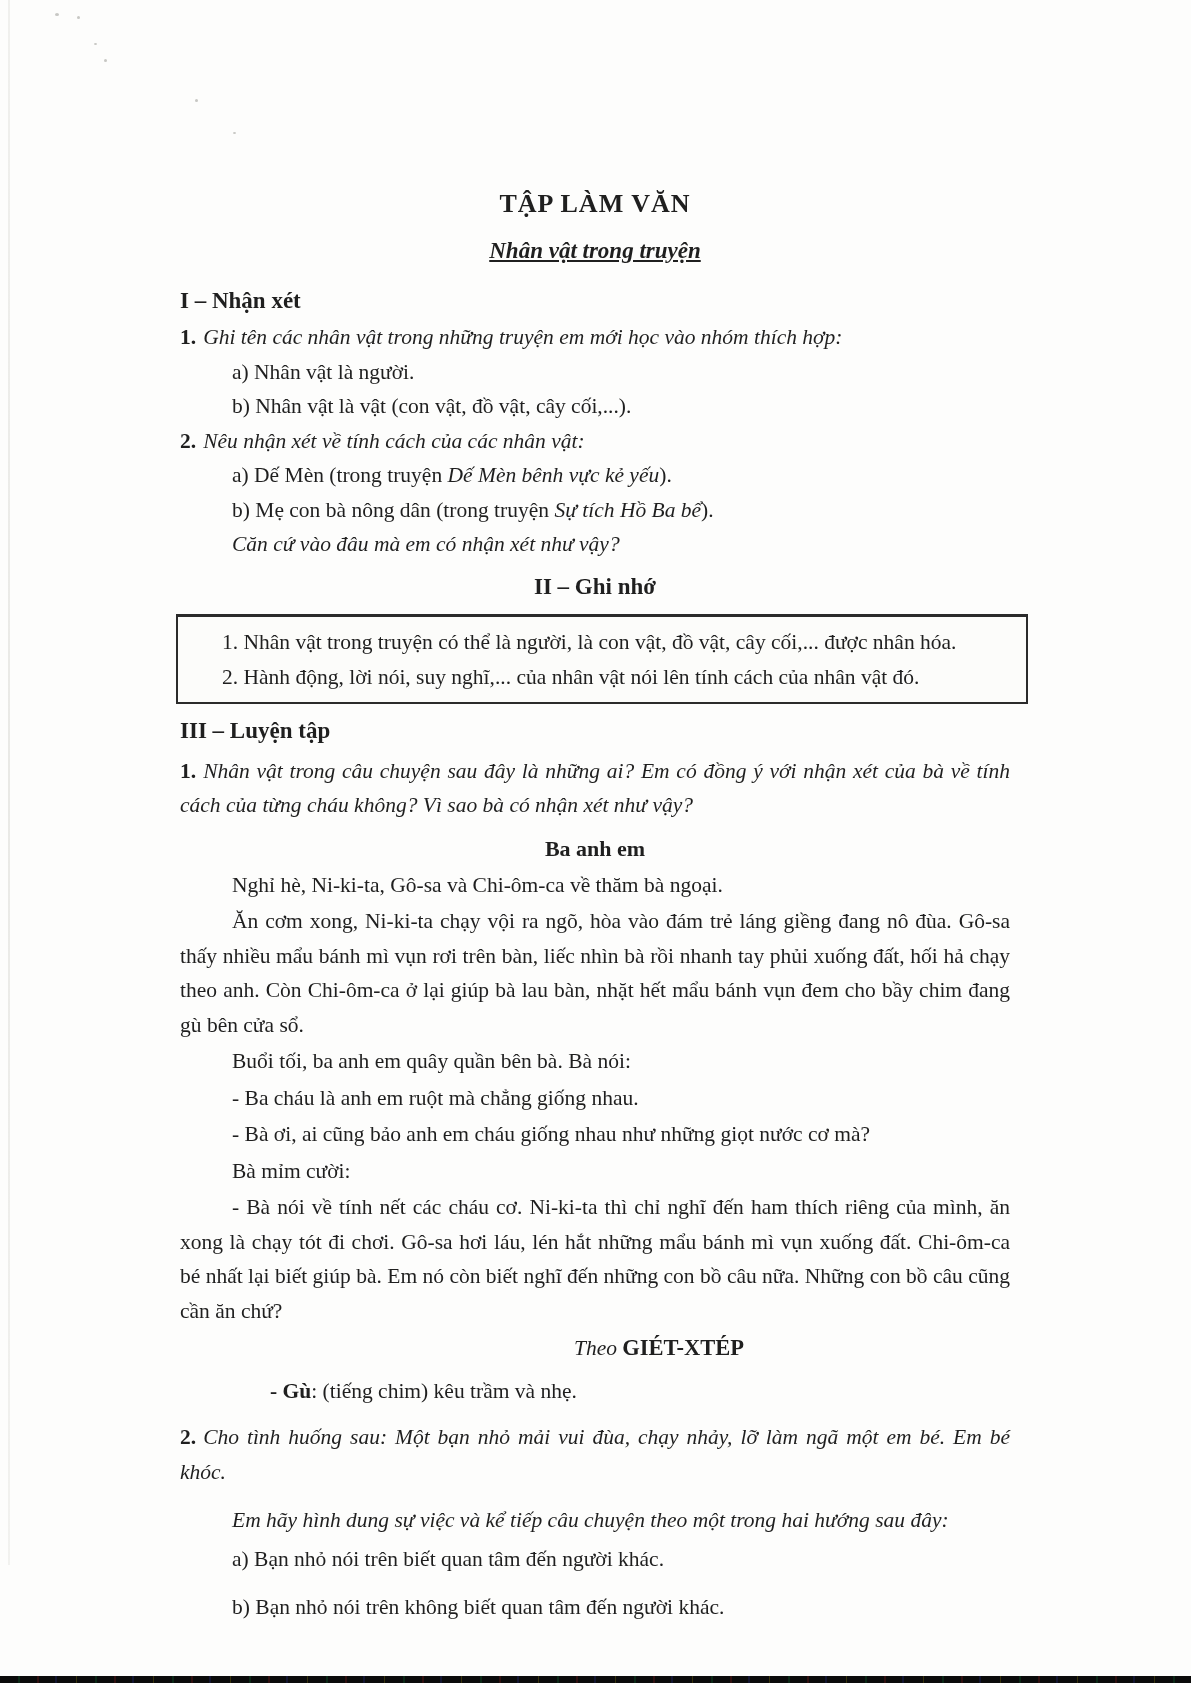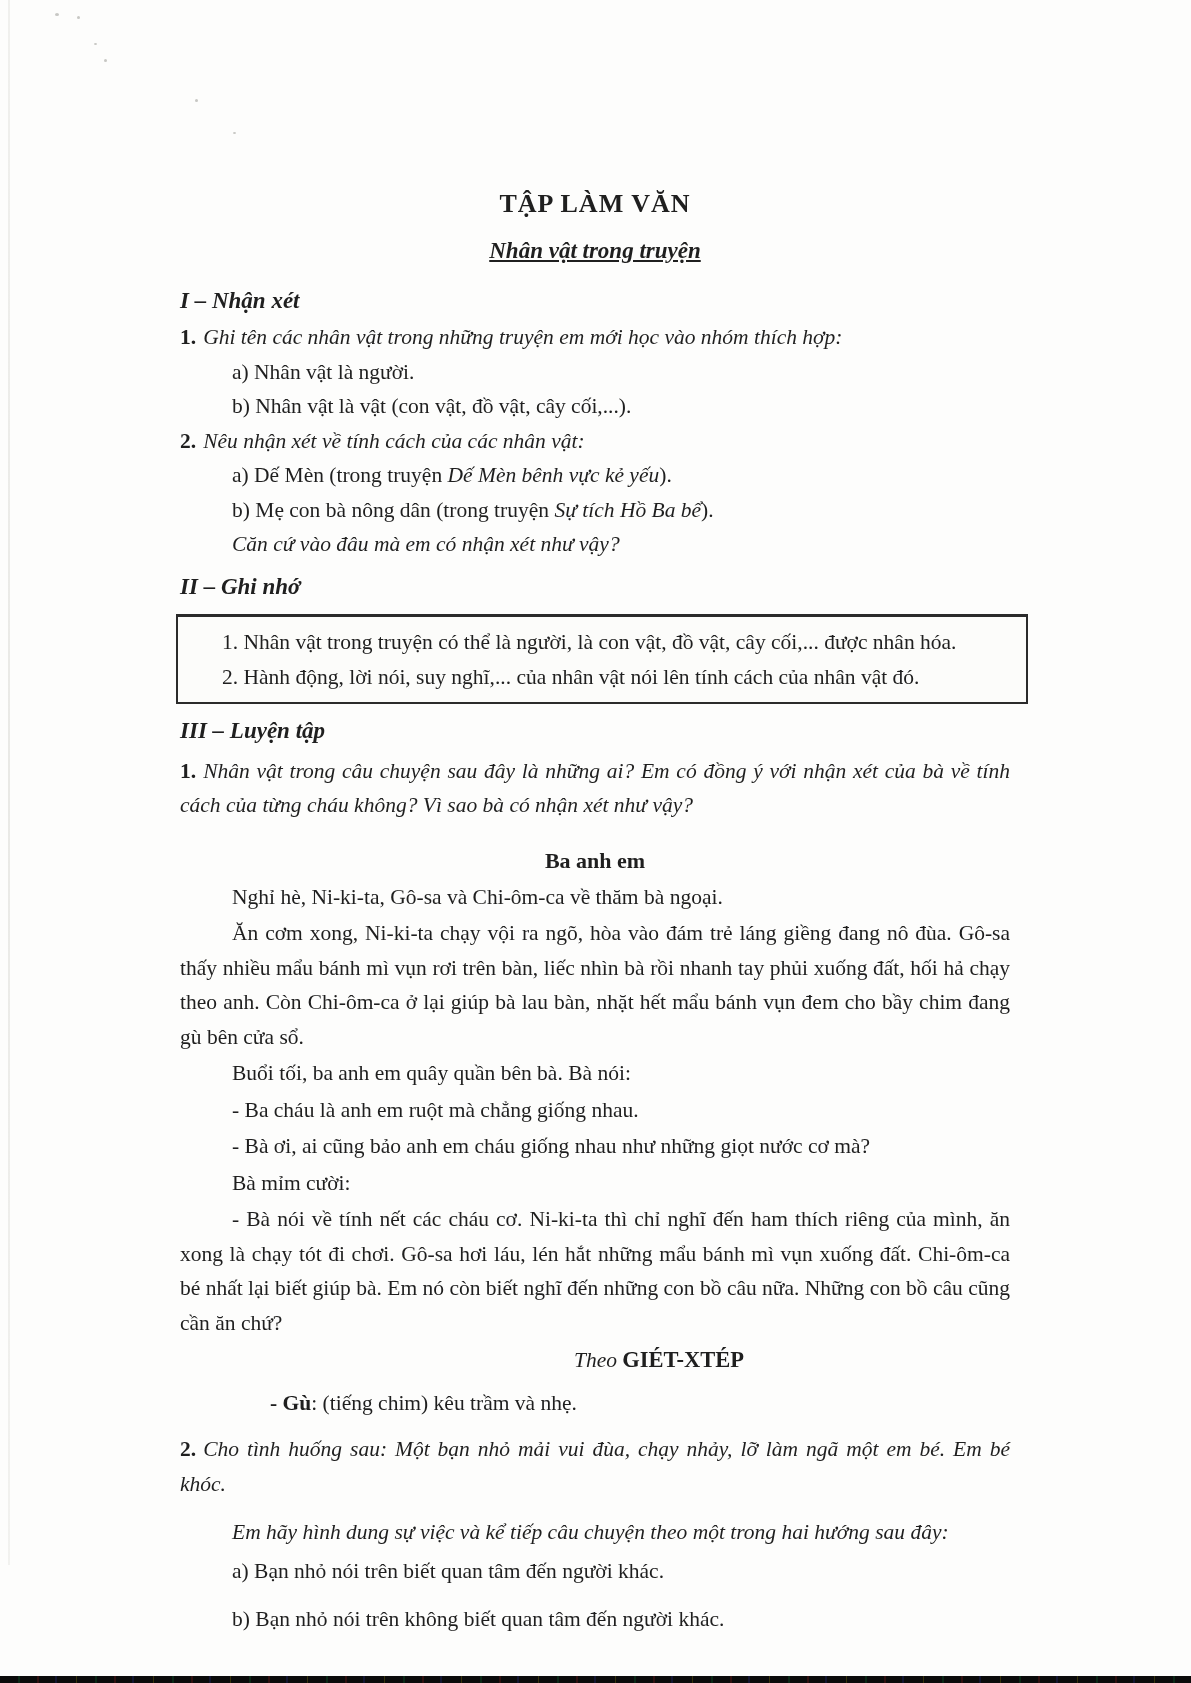--- a/index.html
+++ b/index.html
@@ -43,24 +43,23 @@
     font-weight: bold;
     font-style: italic;
     line-height: 30px;
     text-decoration: underline;
   }
   .sec-heading {
     font-size: 23px;
     font-weight: bold;
     line-height: 30px;
     margin: 0;
-    font-style: italic;
   }
   .h1m { margin-top: 20px; }
-  .h2m { margin-top: 10px; }
+  .h2m { margin-top: 10px; text-align: center; }
   .h3m { margin-top: 12px; }
   p { margin: 0; font-size: 21.5px; line-height: 34.5px; }
   .mt4 { margin-top: 4px; }
   .mt2 { margin-top: 2px; }
   .mt8 { margin-top: 8px; }
   .mt12 { margin-top: 12px; }
   .mt14 { margin-top: 14px; }
   .ind { padding-left: 52px; }
   .ind2 { padding-left: 52px; }
   .fillind { text-indent: 52px; text-align: justify; }
@@ -71,21 +70,21 @@
     box-sizing: border-box;
     margin: 12px 0 6px -4px;
     width: 852px;
     border: 2px solid #2b2b2b;
     border-top-width: 3px;
     background: #fcfcfa;
     padding: 8px 14px 7px 44px;
   }
   .memo-box p { font-size: 21.5px; line-height: 35px; }
   .story-title {
-    margin-top: 20px;
+    margin-top: 8px;
     text-align: center;
     font-weight: bold;
     font-size: 22px;
     line-height: 35px;
   }
   .attribution { padding-left: 128px; margin-top: 3px; text-align: center; }
   .attribution .src { font-weight: bold; font-size: 22.5px; }
   .gloss { padding-left: 90px; margin-top: 8px; }
   .gloss .term { font-weight: bold; }
   .bottom-bar {

